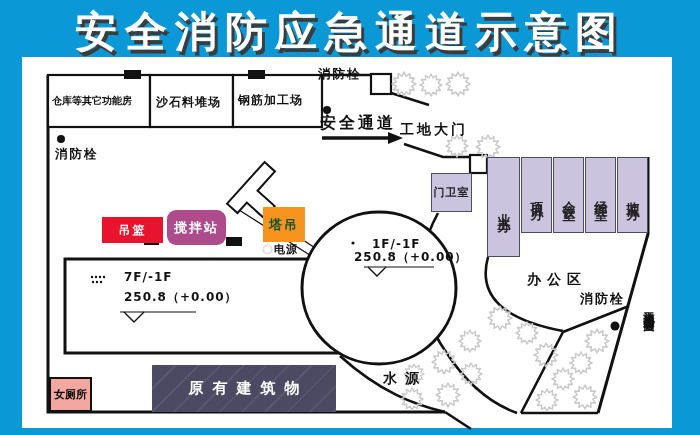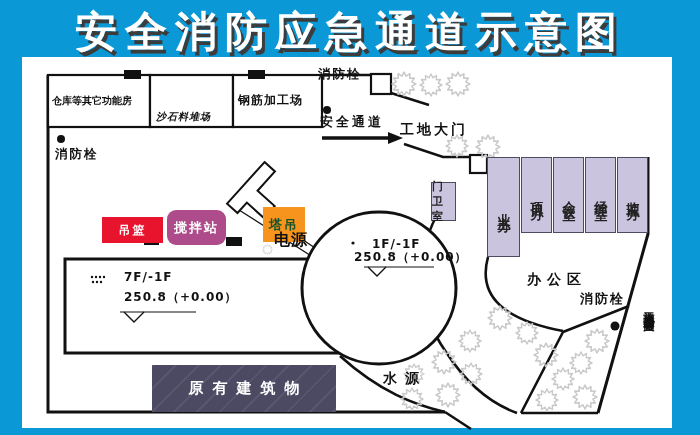--- a/index.html
+++ b/index.html
@@ -125,30 +125,30 @@
       <use href="#flower" x="551" y="367" width="24" height="24"></use>
       <use href="#flower" x="535" y="388" width="24" height="24"></use>
       <use href="#flower" x="584" y="328" width="26" height="26"></use>
       <use href="#flower" x="569" y="351" width="24" height="24"></use>
       <use href="#flower" x="572" y="384" width="26" height="26"></use>
       <use href="#flower" x="262" y="244" width="11" height="11"></use>
     </g>
   </svg>
 
   <div class="lbl topbox-label" style="left:52px;top:96px;font-size:10px;">仓库等其它功能房</div>
-  <div class="lbl topbox-label" style="left:156px;top:112px;font-size:10px;letter-spacing:1px;font-style:italic;">沙石料堆场</div>
+  <div class="lbl topbox-label" style="left:156px;top:96px;font-size:12px;letter-spacing:1px;">沙石料堆场</div>
   <div class="lbl topbox-label" style="left:238px;top:94px;font-size:12px;letter-spacing:1px;">钢筋加工场</div>
 
   <div class="lbl" style="left:55px;top:148px;font-size:12.5px;letter-spacing:2px;">消防栓</div>
   <div class="lbl" style="left:318px;top:68px;font-size:12.5px;letter-spacing:2px;">消防栓</div>
   <div class="lbl" style="left:580px;top:292px;font-size:13px;letter-spacing:2px;">消防栓</div>
 
-  <div class="lbl" style="left:320px;top:115px;font-size:13px;letter-spacing:3px;">安全通道</div>
+  <div class="lbl" style="left:320px;top:115px;font-size:16px;letter-spacing:3px;">安全通道</div>
   <div class="lbl" style="left:400px;top:122px;font-size:14px;letter-spacing:3px;">工地大门</div>
-  <div class="box room" style="left: 431px; top: 173px; width: 25px; height: 39px; font-size: 11px; letter-spacing: 1px; background-color: rgb(203, 196, 223); margin-top: 9px;">
+  <div class="box room" style="left: 431px; top: 173px; width: 41px; height: 39px; font-size: 11px; letter-spacing: 1px; background-color: rgb(203, 196, 223);">
     <span>门卫室</span>
   </div>
 
   <div class="box room vtext" style="left: 487px; top: 157px; width: 33px; height: 100px; background-color: rgb(203, 196, 223);">
       <span>业主办</span>
     </div>
   <div class="box room vtext" style="left: 521px; top: 157px; width: 31px; height: 76px; background-color: rgb(203, 196, 223);">
       <span>项目办</span>
     </div>
   <div class="box room vtext" style="left: 553px; top: 157px; width: 31px; height: 76px; background-color: rgb(203, 196, 223);">
@@ -164,29 +164,32 @@
 
   <div class="box" style="left: 102px; top: 217px; width: 61px; height: 26px; color: rgb(255, 255, 255); font-size: 12px; letter-spacing: 2px; background-color: rgb(232, 19, 44);">
       <span>吊篮</span>
     </div>
   <div class="box" style="left: 167px; top: 210px; width: 59px; height: 35px; color: rgb(255, 255, 255); font-size: 13px; letter-spacing: 2px; background-color: rgb(174, 75, 139); border-radius: 9px;">
       <span>搅拌站</span>
     </div>
   <div class="box" style="left: 263px; top: 207px; width: 42px; height: 35px; color: #14532d; font-size: 13px; letter-spacing: 2px; background-color: rgb(246, 148, 29);">
       <span>塔吊</span>
     </div>
-  <div class="lbl" style="left:274px;top:232px;font-size:16px;letter-spacing:1px;">电源</div>
+  <div class="lbl" style="left:274px;top:244px;font-size:11px;letter-spacing:1px;">电源</div>
 
   <div class="lbl" style="left:124px;top:271px;font-size:12px;letter-spacing:1px;">7F/-1F</div>
   <div class="lbl" style="left:124px;top:291px;font-size:12px;letter-spacing:1px;">250.8（+0.00）</div>
 
   <div class="lbl" style="left:372px;top:238px;font-size:12px;letter-spacing:1px;">1F/-1F</div>
   <div class="lbl" style="left:354px;top:251px;font-size:12px;letter-spacing:1px;">250.8（+0.00）</div>
 
   <div class="lbl" style="left:363px;top:371px;font-size:14px;letter-spacing:8px;margin-left:20px;">水源</div>
 
+  <div class="box" style="left: 49px; top: 377px; width: 43px; height: 35px; border: 2px solid rgb(17, 17, 17); font-size: 11px; background-color: rgb(242, 168, 161);">
+      <span>女厕所</span>
+    </div>
   <div class="box existing" style="left: 152px; top: 365px; width: 184px; height: 47px; color: rgb(255, 255, 255); font-size: 15px; letter-spacing: 9px; padding-left: 9px; background-color: rgb(76, 74, 99);">
       <span>原有建筑物</span>
     </div>
 
   <div class="lbl" style="left:643px;top:303px;font-size:11px;font-weight:700;writing-mode:vertical-rl;text-orientation:upright;letter-spacing:1px;">施工现场总平面布置图</div>
 
 </div>
 
 </body></html>

